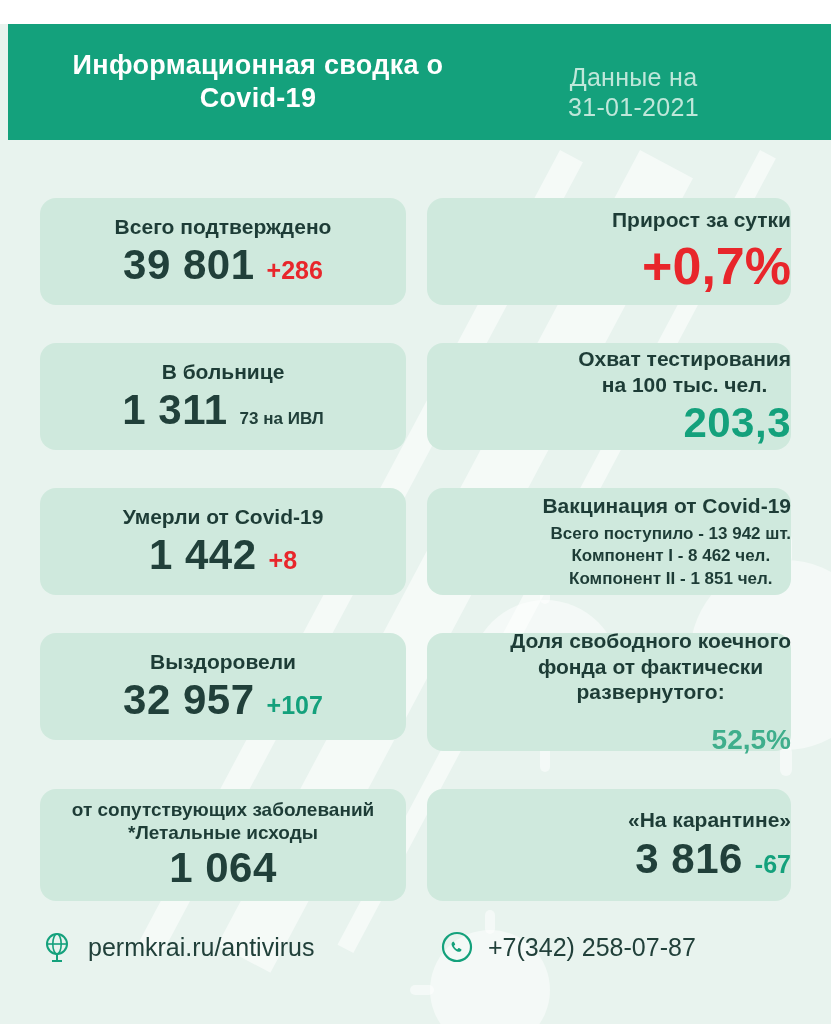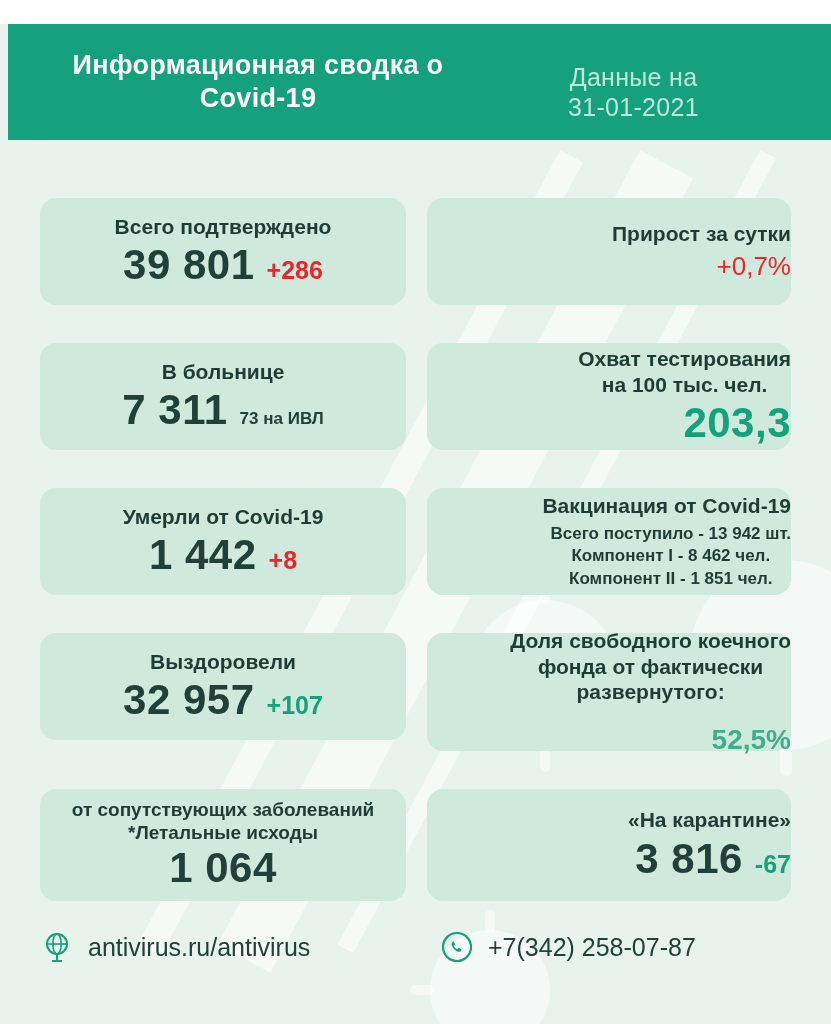--- a/index.html
+++ b/index.html
@@ -139,22 +139,22 @@
     font-size: 25px;
     font-weight: bold;
   }
   .sub-dark {
     color: #21403a;
     font-size: 17px;
     font-weight: bold;
   }
   .pct-red {
     color: #e8262b;
-    font-size: 26px;
-    font-weight: normal;
+    font-size: 52px;
+    font-weight: bold;
     margin-top: 4px;
   }
   .vac-lines {
     margin-top: 5px;
     line-height: 1.32;
   }
   .vac-line {
     color: #1d3c36;
     font-size: 17px;
     font-weight: bold;
@@ -241,21 +241,21 @@
       <div class="card right h110">
         <div class="card-label">Прирост за сутки</div>
         <div class="pct-red">+0,7%</div>
       </div>
     </div>
 
     <div class="row">
       <div class="card left h110">
         <div class="card-label">В больнице</div>
         <div class="valrow">
-          <span class="bignum">7 311</span>
+          <span class="bignum">1 311</span>
           <span class="sub-dark">73 на ИВЛ</span>
         </div>
       </div>
       <div class="card right h110">
         <div class="card-label label-2line">
           <div>Охват тестирования</div>
           <div>на 100 тыс. чел.</div>
         </div>
         <div class="bignum teal" style="margin-top:2px;">203,3</div>
       </div>
@@ -320,21 +320,21 @@
     <div class="foot-item site">
       <span class="ico">
         <svg width="34" height="34" viewBox="0 0 34 34">
           <circle cx="17" cy="14" r="10" fill="none" stroke="#14a17c" stroke-width="2"></circle>
           <ellipse cx="17" cy="14" rx="4.2" ry="10" fill="none" stroke="#14a17c" stroke-width="1.6"></ellipse>
           <line x1="7" y1="14" x2="27" y2="14" stroke="#14a17c" stroke-width="1.6"></line>
           <line x1="17" y1="24" x2="17" y2="31" stroke="#14a17c" stroke-width="2"></line>
           <line x1="12" y1="31" x2="22" y2="31" stroke="#14a17c" stroke-width="2"></line>
         </svg>
       </span>
-      <span class="foot-text">antivirus.ru/antivirus</span>
+      <span class="foot-text">permkrai.ru/antivirus</span>
     </div>
     <div class="foot-item">
       <span class="ico">
         <svg width="34" height="34" viewBox="0 0 34 34">
           <circle cx="17" cy="17" r="14" fill="none" stroke="#14a17c" stroke-width="2.2"></circle>
           <path d="M12.2 12.4c-.5.6-.9 1.6-.5 2.9.6 2.1 2.4 4.3 4.6 5.6 1.9 1.1 3.3 1.1 4.1.6.5-.3 1-1 1.1-1.5.1-.4-.1-.6-.4-.8l-2-1.1c-.3-.2-.6-.1-.8.2l-.6.8c-.2.2-.4.3-.7.1-1.2-.7-2.3-1.8-2.9-3-.2-.3-.1-.5.1-.7l.7-.6c.3-.2.3-.5.2-.8l-1-1.9c-.2-.4-.5-.5-.9-.4-.4.1-.9.4-1.1.6z" fill="#14a17c"></path>
         </svg>
       </span>
       <span class="foot-text">+7(342) 258-07-87</span>
     </div>

